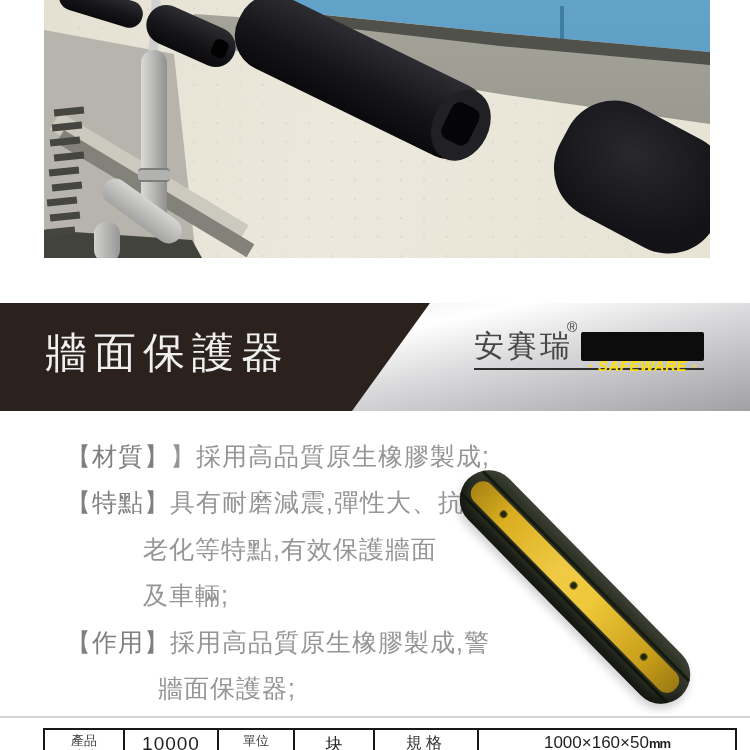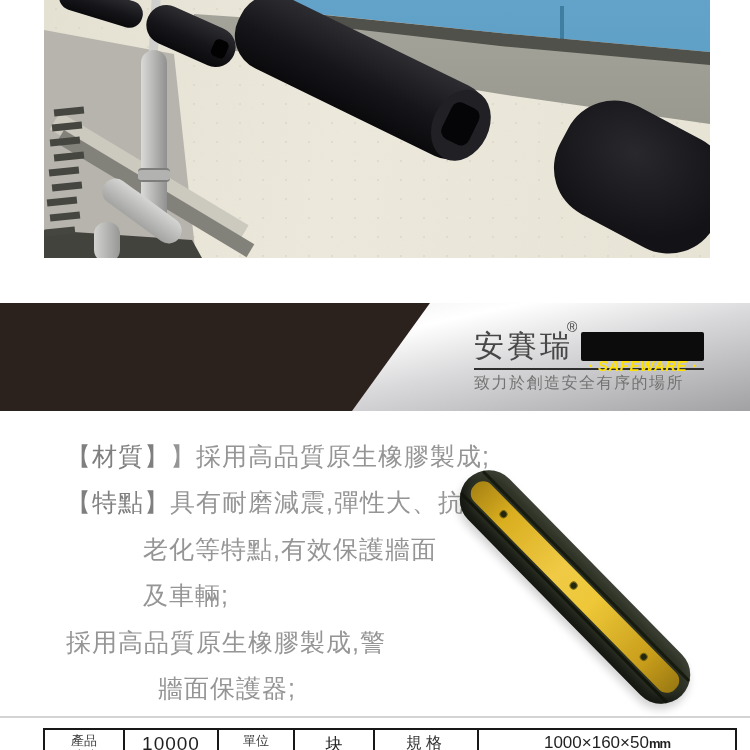--- a/index.html
+++ b/index.html
@@ -143,49 +143,50 @@
     </div>
     <div class="bumper b3">
       <div class="b3-cap"></div>
       <div class="b3-hole"></div>
     </div>
     <div class="bumper b4"></div>
   </div>
 
   <div class="banner">
     <div class="banner-dark"></div>
+    <div class="banner-title">牆面保護器</div>
     <div class="logo">
       <div class="logo-row">
         <span class="brand-cn">安賽瑞</span>
         <span class="reg-mark">®</span>
         <span class="safeware-box">
           <span class="safeware-text">· SAFEWARE ·</span>
         </span>
       </div>
       <div class="logo-rule"></div>
-      <div class="slogan-cn">致力於創造安全有序的場所</div>
     </div>
   </div>
 
   <div class="specs">
     <div class="spec-line">
       <span class="spec-label">【材質】</span>
       <span class="spec-text">】採用高品質原生橡膠製成;</span>
     </div>
     <div class="spec-line">
       <span class="spec-label">【特點】</span>
       <span class="spec-text">具有耐磨減震,彈性大、抗</span>
     </div>
     <div class="spec-line ind1">
       <span class="spec-text">老化等特點,有效保護牆面</span>
     </div>
     <div class="spec-line ind1">
       <span class="spec-text">及車輛;</span>
     </div>
     <div class="spec-line">
+      <span class="spec-label">【作用】</span>
       <span class="spec-text">採用高品質原生橡膠製成,警</span>
     </div>
     <div class="spec-line ind2">
       <span class="spec-text">牆面保護器;</span>
     </div>
   </div>
 
   <div class="product">
     <div class="guard">
       <div class="guard-groove-t"></div>

